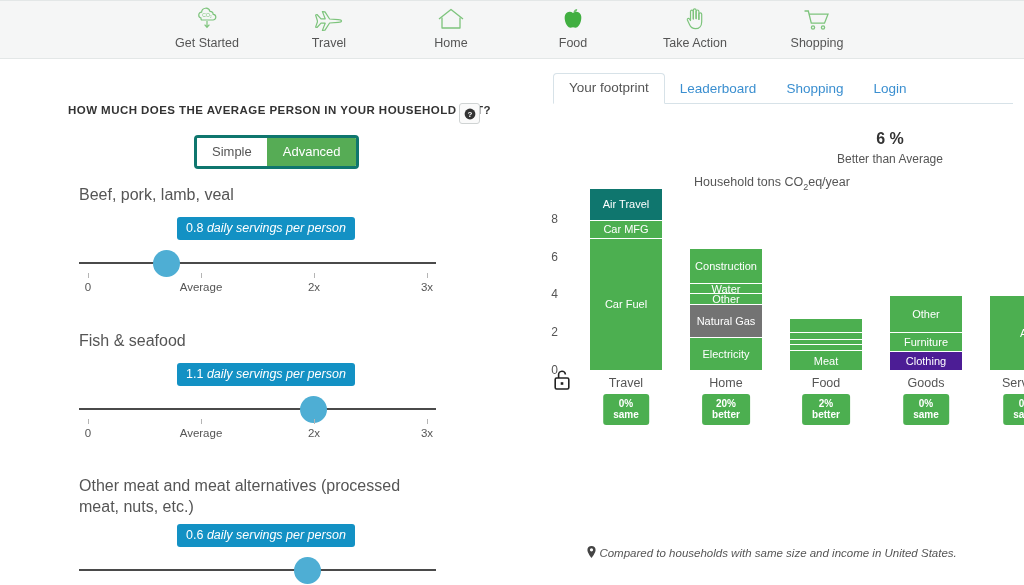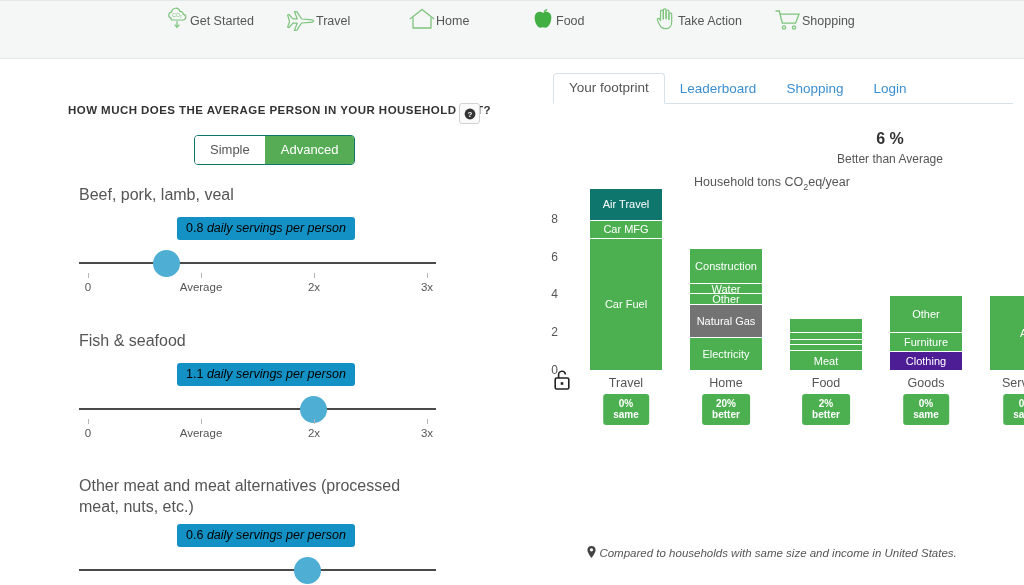--- a/index.html
+++ b/index.html
@@ -20,21 +20,21 @@
     border-bottom: 1px solid #e3e7e7;
     border-top: 1px solid #e3e7e7;
   }
   #navitems {
     display: flex; align-items: flex-start; justify-content: center;
     gap: 36px;
     height: 100%;
     padding-top: 4px;
   }
   .navitem {
-    display: flex; flex-direction: row; align-items: center;
+    display: flex; flex-direction: column; align-items: center;
     width: 86px;
     cursor: pointer;
   }
   .navicon { height: 28px; display: flex; align-items: center; justify-content: center; }
   .navlabel {
     font-size: 12.5px; color: #555; margin-top: 3px;
     white-space: nowrap;
   }
 
   
@@ -51,34 +51,34 @@
     border: 1px solid #cfd3d3; border-radius: 3px;
     background: #fafafa;
     display: flex; align-items: center; justify-content: center;
     cursor: pointer;
   }
 
   #toggle {
     position: absolute; left: 194px; top: 75px;
     display: flex;
     border-radius: 4px; overflow: hidden;
-    border: 1px solid #0f766e;
+    border: 3px solid #0f766e;
     text-align: right;
   }
   .tgl {
     padding: 6px 15px 7px 15px;
     font-size: 13px; cursor: pointer; background: #fff; color: #555;
   }
   .tgl.on { background: #56ac55; color: #fff; border-left: 1px solid #56ac55; }
 
   .slider-block { position: absolute; left: 0; width: 520px; }
   .sl-title { position: absolute; left: 79px; font-size: 16px; color: #555; width: 360px; line-height: 21px; }
   .sl-badge {
     position: absolute;
-    background: #1391c4; color: #000000;
+    background: #1391c4; color: #ffffff;
     font-size: 12.5px; font-style: italic;
     padding: 4px 9px 5px 9px; border-radius: 3px;
     white-space: nowrap;
   }
   .sl-badge b { font-style: normal; font-weight: normal; }
   .sl-track {
     position: absolute; left: 79px; width: 357px; height: 2px;
     background: #4a4a4a;
   }
   .sl-knob {

